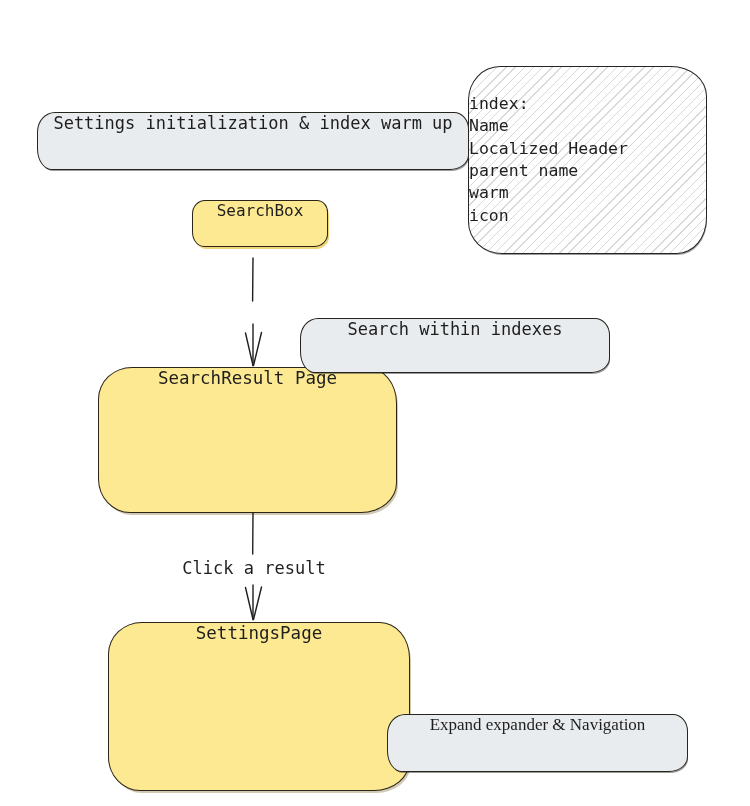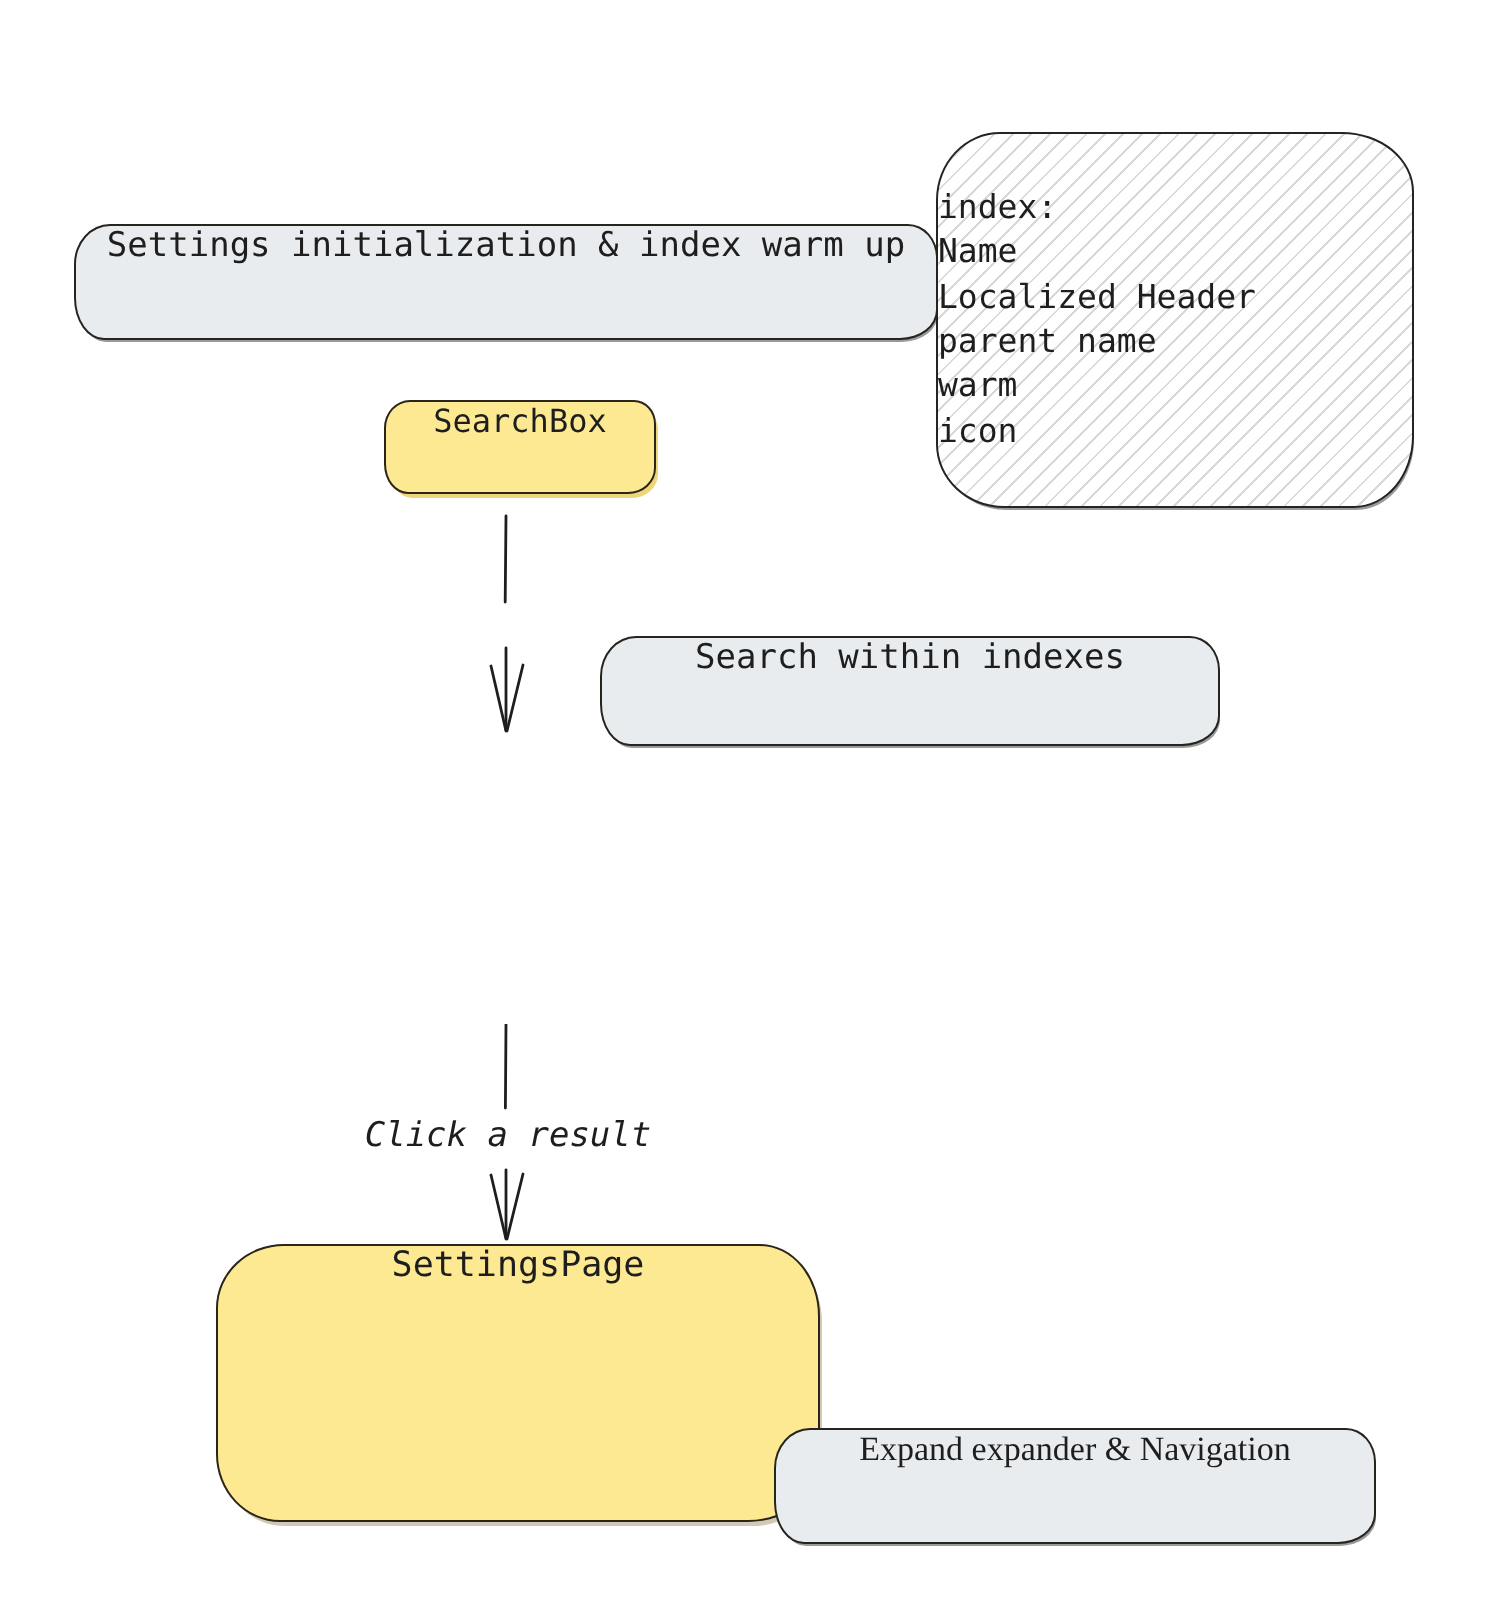--- a/index.html
+++ b/index.html
@@ -79,41 +79,44 @@
   </div>
 
   <div class="node gray" style="left:37px; top:112px; width:432px; height:58px;">
     <span>Settings initialization &amp; index warm up</span>
   </div>
 
   <div class="node yellow small-yellow" style="left:192px; top:200px; width:136px; height:47px;">
     <span>SearchBox</span>
   </div>
 
+  <div class="node yellow big" style="left:98px; top:367px; width:299px; height:146px;">
+    <span>SearchResult Page</span>
+  </div>
 
   <div class="node gray" style="left:300px; top:318px; width:310px; height:55px;">
     <span>Search within indexes</span>
   </div>
 
-  <div class="node yellow big" style="left:108px; top:622px; width:302px; height:139px;">
+  <div class="node yellow big" style="left:108px; top:622px; width:302px; height:169px;">
     <span>SettingsPage</span>
   </div>
 
   <div class="node gray" style="left:387px; top:714px; width:301px; height:58px;font-family:Liberation Serif, serif;">
     <span>Expand expander &amp; Navigation</span>
   </div>
 
   <svg class="arrow" style="left:231px; top:257px;" width="44" height="112" viewBox="0 0 44 112">
     <path d="M22 1 L21.6 44"></path>
     <path d="M22 67 L22 108"></path>
     <path d="M14.5 76 L22 108.5"></path>
     <path d="M30.5 75.5 L22.5 108.5"></path>
   </svg>
 
   <svg class="arrow" style="left:231px; top:512px;" width="44" height="111" viewBox="0 0 44 111">
     <path d="M22 0 L21.7 42"></path>
     <path d="M22 73 L22 107"></path>
     <path d="M14.5 75.5 L22 107.5"></path>
     <path d="M30.5 75 L22.5 107.5"></path>
   </svg>
-  <div class="edge-label" style="left:168px; top:557px; width:172px;font-style:italic;">Click a result</div>
+  <div class="edge-label" style="left:168px; top:557px; width:172px;">Click a result</div>
 
 </div>
 
 </body></html>

